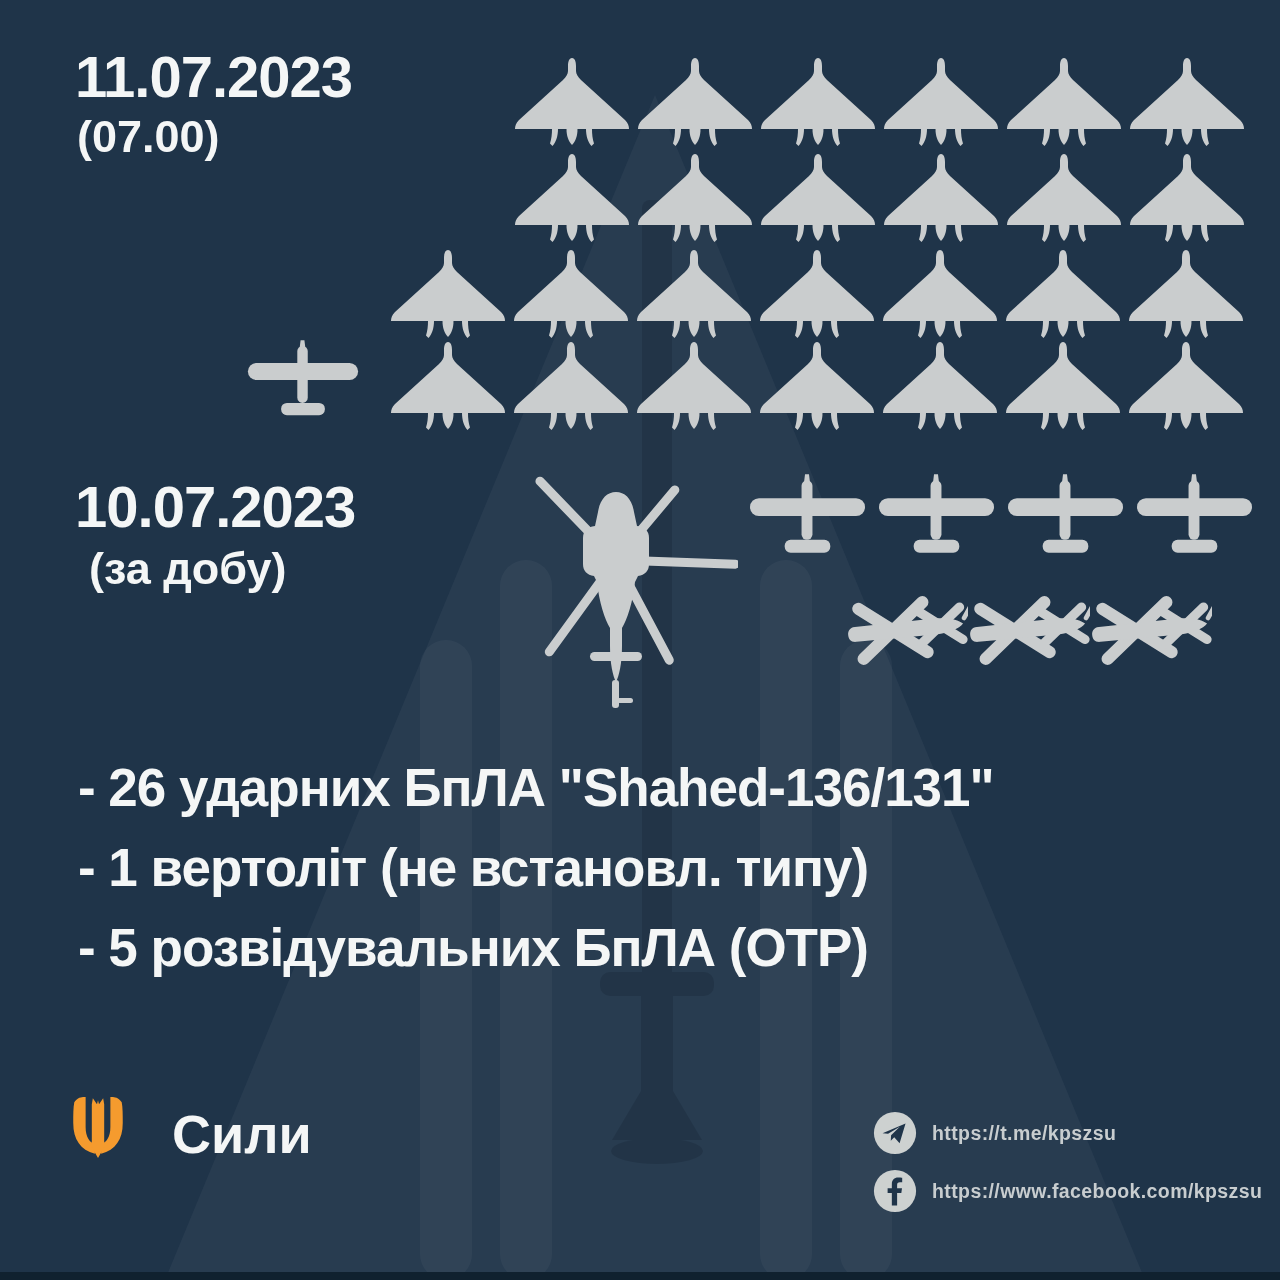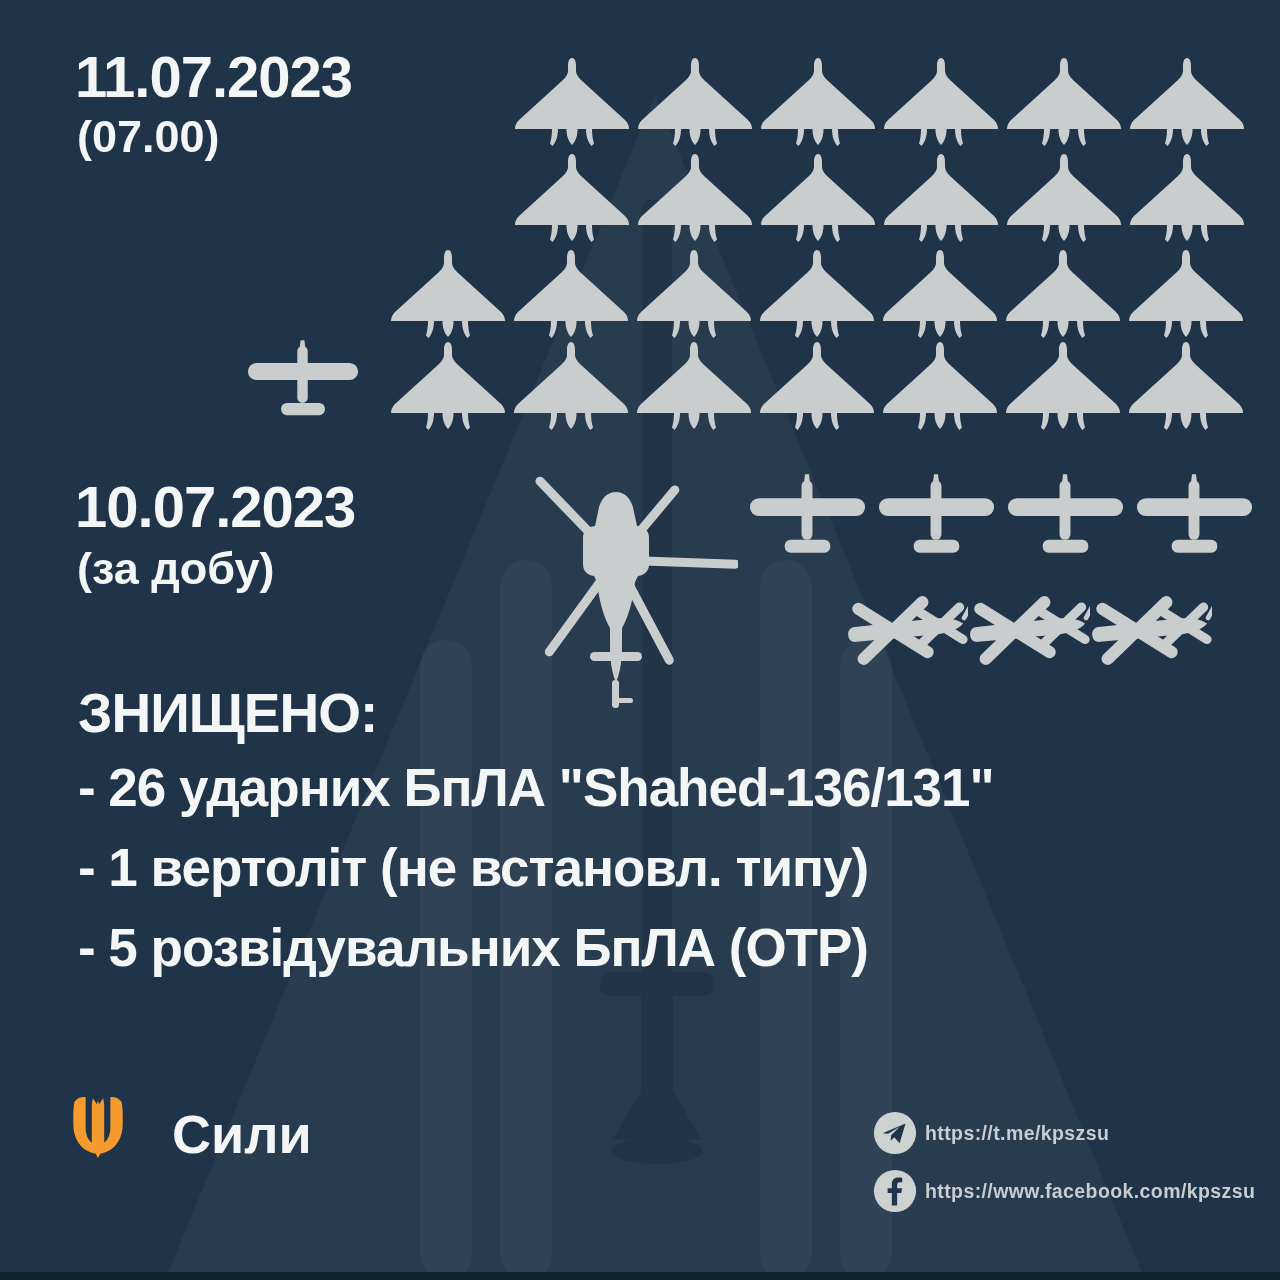--- a/index.html
+++ b/index.html
@@ -39,21 +39,21 @@
   .row-lancet .glyph{width:122px;height:98px;}
 
   .destroyed-title{left:78px;top:686px;font-size:55px;font-weight:700;color:var(--text);letter-spacing:-1px;line-height:1;}
   .destroyed-list{left:78px;top:748px;width:1150px;}
   .destroyed-line{font-size:53px;font-weight:700;color:var(--text);letter-spacing:-1px;line-height:80px;white-space:nowrap;}
 
   .tryzub{left:70px;top:1094px;width:56px;height:66px;}
   .tryzub-fill{fill:var(--orange);}
   .brand{left:172px;top:1102px;font-size:54px;font-weight:700;color:var(--text);line-height:64px;letter-spacing:0;}
 
-  .social{position:absolute;display:flex;align-items:center;gap:7px;}
+  .social{position:absolute;display:flex;align-items:center;gap:14px;}
   .social-tg{left:872px;top:1110px;}
   .social-fb{left:872px;top:1168px;}
   .social svg{width:46px;height:46px;display:block;}
   .social-circle{fill:var(--circle);}
   .social-glyph{fill:var(--bg);}
   .social-url{font-size:19.5px;font-weight:700;color:var(--url);letter-spacing:0.4px;white-space:nowrap;}
 
   .wm-light{fill:#FFFFFF;}
   .wm-dark{fill:#000814;}
 </style>
@@ -242,21 +242,21 @@
         </svg>
       </div>
 
     <div class="iconrow lone-plane">
         <svg class="glyph" aria-hidden="true">
           <use href="#recon"></use>
         </svg>
       </div>
 
     <div class="abs date-big" style="left:75px;top:478px;">10.07.2023</div>
-    <div class="abs date-sub" style="left:77px;top:546px;">(за добу)</div>
+    <div class="abs date-sub" style="left:89px;top:546px;">(за добу)</div>
 
     <div class="iconrow heli-slot">
         <svg class="glyph" aria-hidden="true">
           <use href="#heli"></use>
         </svg>
       </div>
 
     <div class="iconrow row-recon">
         <svg class="glyph" aria-hidden="true">
           <use href="#recon"></use>
@@ -277,21 +277,20 @@
           <use href="#lancet"></use>
         </svg>
         <svg class="glyph" aria-hidden="true">
           <use href="#lancet"></use>
         </svg>
         <svg class="glyph" aria-hidden="true">
           <use href="#lancet"></use>
         </svg>
       </div>
 
-    <div class="abs destroyed-title">ЗНИЩЕНО:</div>
     <div class="abs destroyed-list">
       <div class="destroyed-line">- 26 ударних БпЛА "Shahed-136/131"</div>
       <div class="destroyed-line">- 1 вертоліт (не встановл. типу)</div>
       <div class="destroyed-line">- 5 розвідувальних БпЛА (ОТР)</div>
     </div>
 
     <svg class="abs tryzub" viewBox="0 0 54 64">
         <use href="#tryzub"></use>
       </svg>
     <div class="abs brand">

